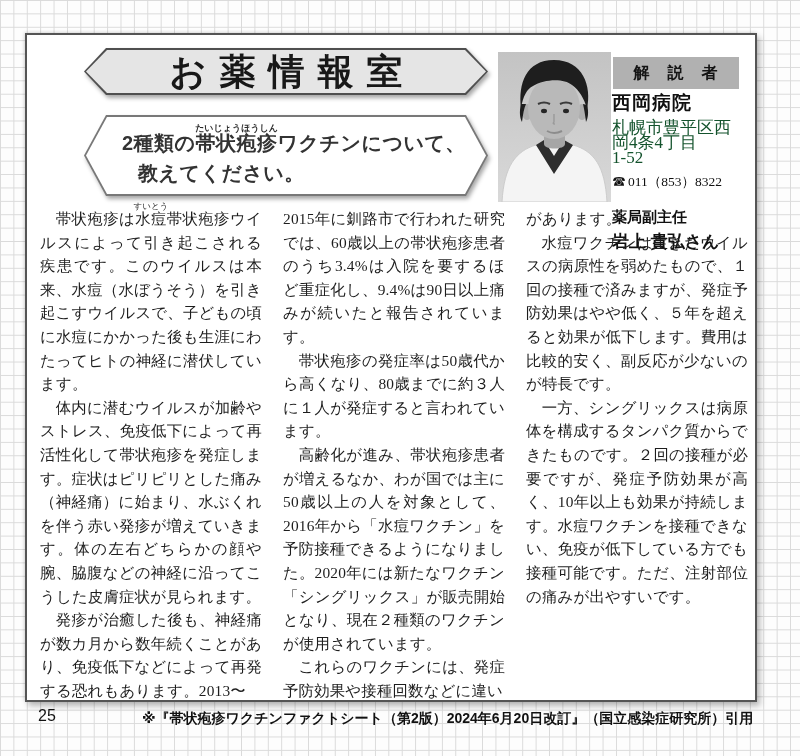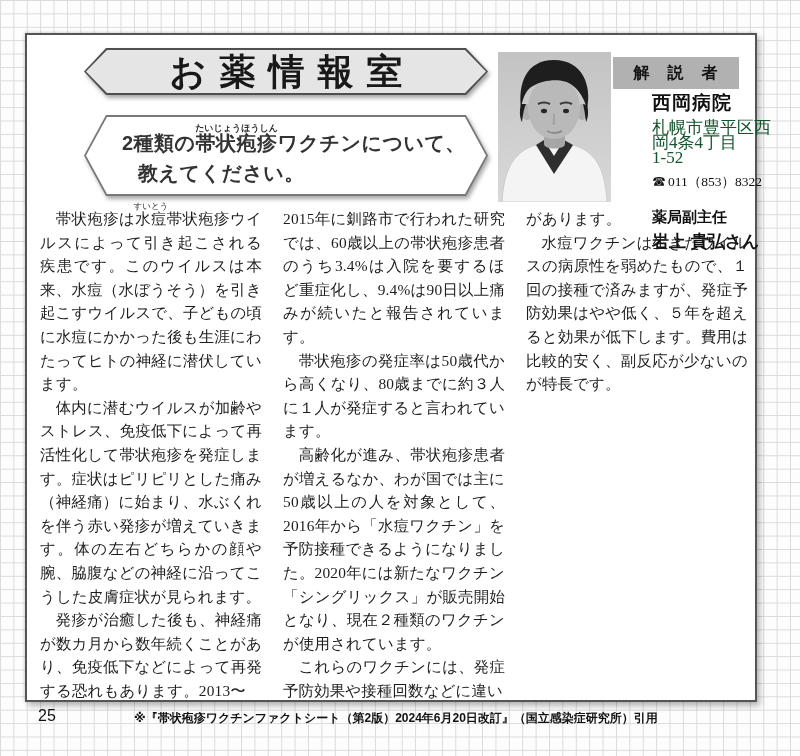--- a/index.html
+++ b/index.html
@@ -57,21 +57,21 @@
   .photo{
     position:absolute; left:471px; top:17px; width:113px; height:150px;
     background:#cfcfcf; overflow:hidden;
   }
   .photo svg{ display:block; width:100%; height:100%; }
   .kaisetsu{
     position:absolute; right:16px; top:22px; width:126px; height:32px;
     background:#b1b1b1; display:flex; align-items:center; justify-content:center;
     font-size:16px; font-weight:bold; color:#141414; letter-spacing:1px;
   }
-  .info{ position:absolute; left:625px; top:55px; width:130px; }
+  .info{ position:absolute; left:585px; top:55px; width:130px; }
   .hospital{ font-size:19px; font-weight:bold; letter-spacing:1px; color:#111; }
   .addr{
     font-family:"Liberation Serif","DejaVu Serif",serif;
     font-size:17px; line-height:15px; color:#14532d; margin-top:4px;
   }
   .phone{
     font-family:"Liberation Serif","DejaVu Serif",serif;
     font-size:13.5px; color:#111; margin-top:8px; white-space:nowrap;
   }
   .phone .ph-icon{ font-size:14px; margin-right:2px; }
@@ -87,22 +87,22 @@
     font-family:"Liberation Serif","DejaVu Serif",serif;
     font-size:15.4px; line-height:23.6px; letter-spacing:.2px;
     text-align:justify; color:#1d1d1d;
   }
   .col p{ margin:0; }
   
   .page-number{
     position:absolute; left:38px; top:707px; font-size:16px; color:#111;
   }
   .citation{
-    position:absolute; left:134px; top:710px; width:640px;
-    font-size:12px; font-weight:bold; color:#111; white-space:nowrap;
+    position:absolute; left:142px; top:710px; width:640px;
+    font-size:14px; font-weight:bold; color:#111; white-space:nowrap;
   }
 </style>
 </head>
 <body>
 
 <div class="page">
   <div class="card">
 
     <div class="hex banner-title">
       <div class="hex-outer"></div>
@@ -177,19 +177,20 @@
       </div>
       <div class="col">
         <p>2015年に釧路市で行われた研究では、60歳以上の帯状疱疹患者のうち3.4%は入院を要するほど重症化し、9.4%は90日以上痛みが続いたと報告されています。</p>
         <p>　帯状疱疹の発症率は50歳代から高くなり、80歳までに約３人に１人が発症すると言われています。</p>
         <p>　高齢化が進み、帯状疱疹患者が増えるなか、わが国では主に50歳以上の人を対象として、2016年から「水痘ワクチン」を予防接種できるようになりました。2020年には新たなワクチン「シングリックス」が販売開始となり、現在２種類のワクチンが使用されています。</p>
         <p>　これらのワクチンには、発症予防効果や接種回数などに違い</p>
       </div>
       <div class="col">
         <p>があります。</p>
         <p>　水痘ワクチンは生きたウイルスの病原性を弱めたもので、１回の接種で済みますが、発症予防効果はやや低く、５年を超えると効果が低下します。費用は比較的安く、副反応が少ないのが特長です。</p>
+        <p>　一方、シングリックスは病原体を構成するタンパク質からできたものです。２回の接種が必要ですが、発症予防効果が高く、10年以上も効果が持続します。水痘ワクチンを接種できない、免疫が低下している方でも接種可能です。ただ、注射部位の痛みが出やすいです。</p>
       </div>
     </div>
   </div>
 
   <div class="page-number">25</div>
   <div class="citation">※『帯状疱疹ワクチンファクトシート（第2版）2024年6月20日改訂』（国立感染症研究所）引用</div>
 </div>
 
 </body></html>

